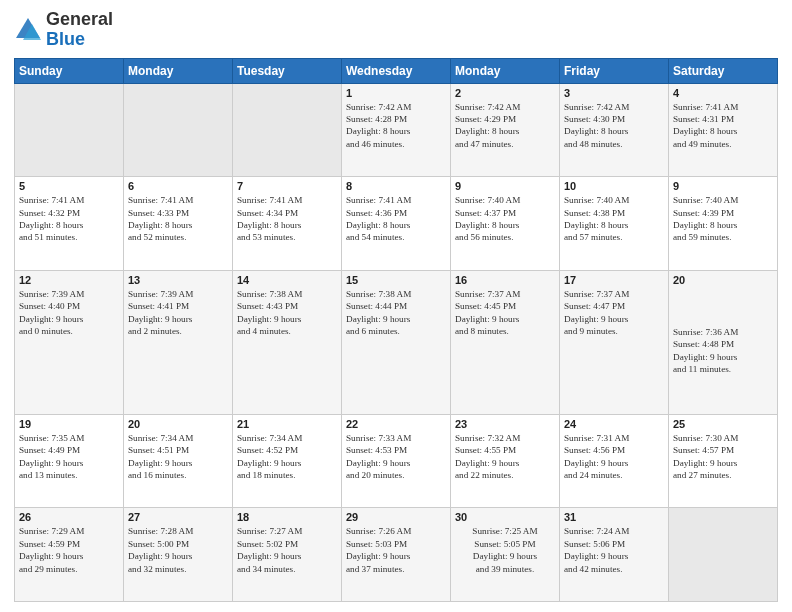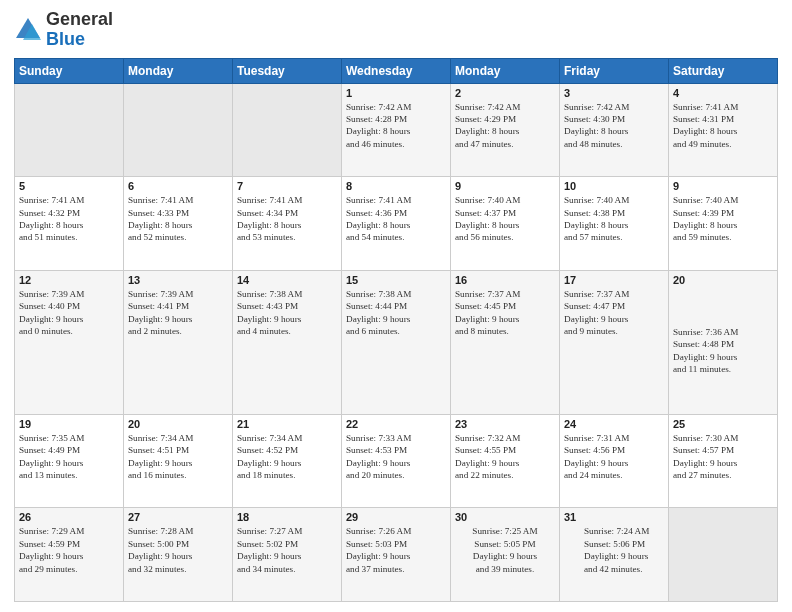--- a/index.html
+++ b/index.html
@@ -350,21 +350,21 @@
           </td>
           <td>
             <span class="day-number">30</span>
             <div class="day-info" style="white-space: pre-line; text-align: center;">Sunrise: 7:25 AM
 Sunset: 5:05 PM
 Daylight: 9 hours
 and 39 minutes.</div>
           </td>
           <td>
             <span class="day-number">31</span>
-            <div class="day-info" style="white-space: pre-line; margin-left: 20px;">Sunrise: 7:24 AM
+            <div class="day-info" style="white-space: pre-line;">Sunrise: 7:24 AM
 Sunset: 5:06 PM
 Daylight: 9 hours
 and 42 minutes.</div>
           </td>
           <td class="empty-cell"></td>
         </tr>
       </tbody>
   </table>
 </div>
 

